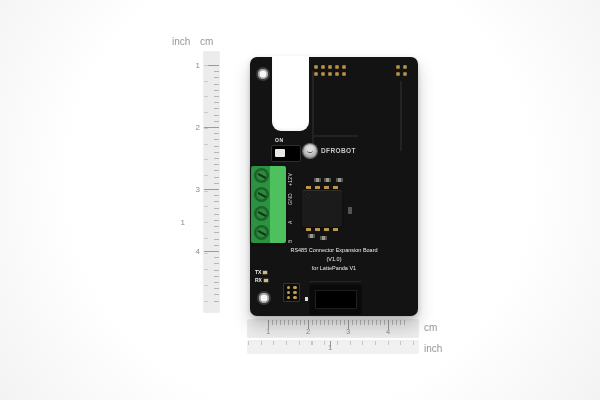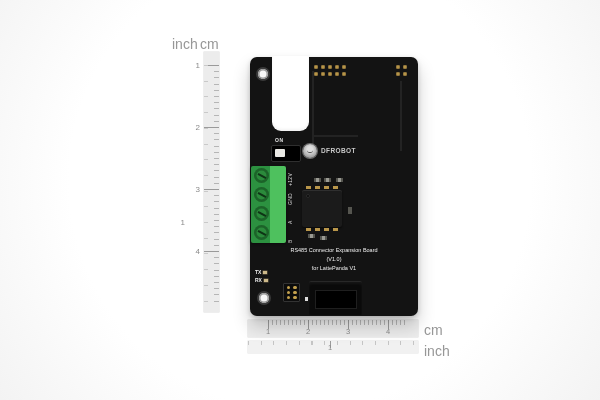--- a/index.html
+++ b/index.html
@@ -1,21 +1,21 @@
 <!DOCTYPE html>
 <html><head>
 <meta charset="utf-8">
 <style>
   html,body{margin:0;padding:0;}
   body{font-family:"Liberation Sans","DejaVu Sans",sans-serif;}
   .stage{position:relative;width:600px;height:400px;overflow:hidden;
          background:radial-gradient(circle at 50% 45%, #ffffff 62%, #f3f3f3 100%);}
 
   
-  .unit-label{position:absolute;font-size:14px;color:#979797;}
+  .unit-label{position:absolute;font-size:10px;color:#979797;}
   .vruler{position:absolute;left:204px;top:52px;width:15px;height:260px;background:#ececec;
           box-shadow:0 0 0 0.5px #dedede;}
   .vruler::before{content:'';position:absolute;right:0;top:13px;width:5px;height:237px;
           background:repeating-linear-gradient(to bottom,#b5b5b5 0 1px,transparent 1px 6.2px);}
   .vruler::after{content:'';position:absolute;left:0;top:13px;width:4px;height:237px;
           background:repeating-linear-gradient(to bottom,#c9c9c9 0 1px,transparent 1px 15.7px);}
   .vtick{position:absolute;left:0;width:15px;height:1px;background:#9a9a9a;}
   .vnum{position:absolute;font-size:8px;color:#8a8a8a;transform:translate(-100%,-50%);}
   .vnum-inch{position:absolute;font-size:8px;color:#8a8a8a;transform:translate(-100%,-50%);}
 

